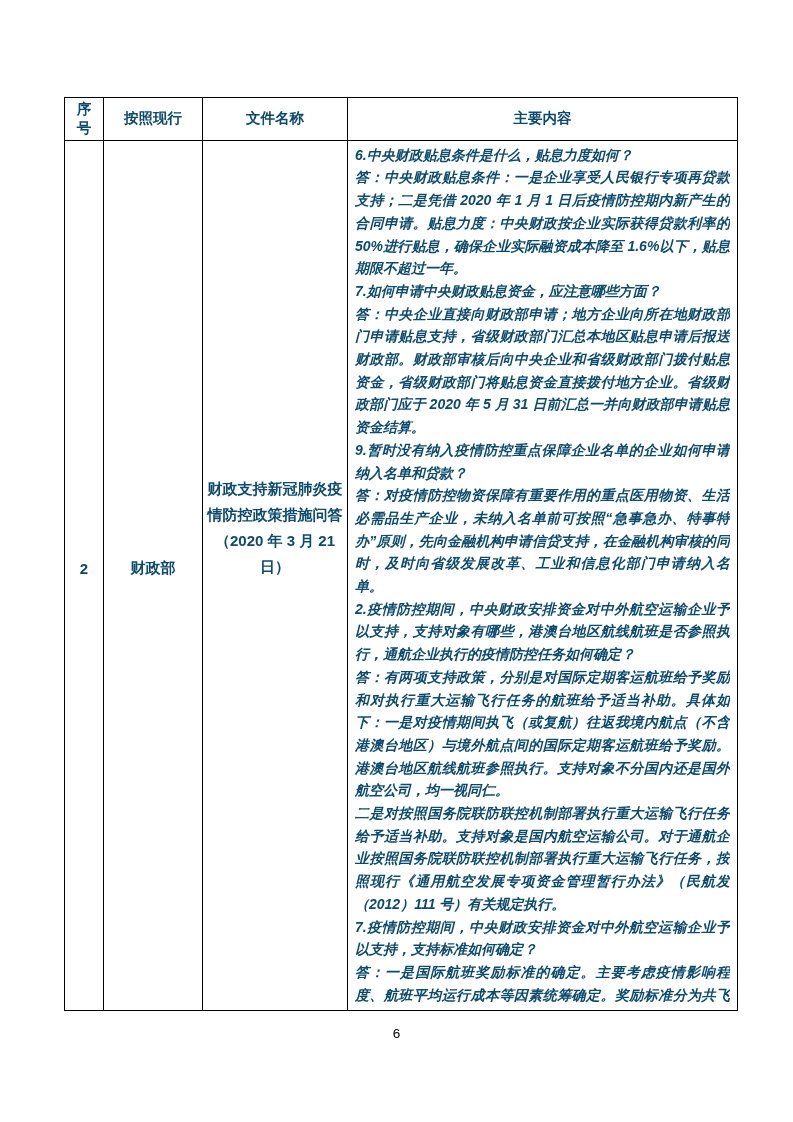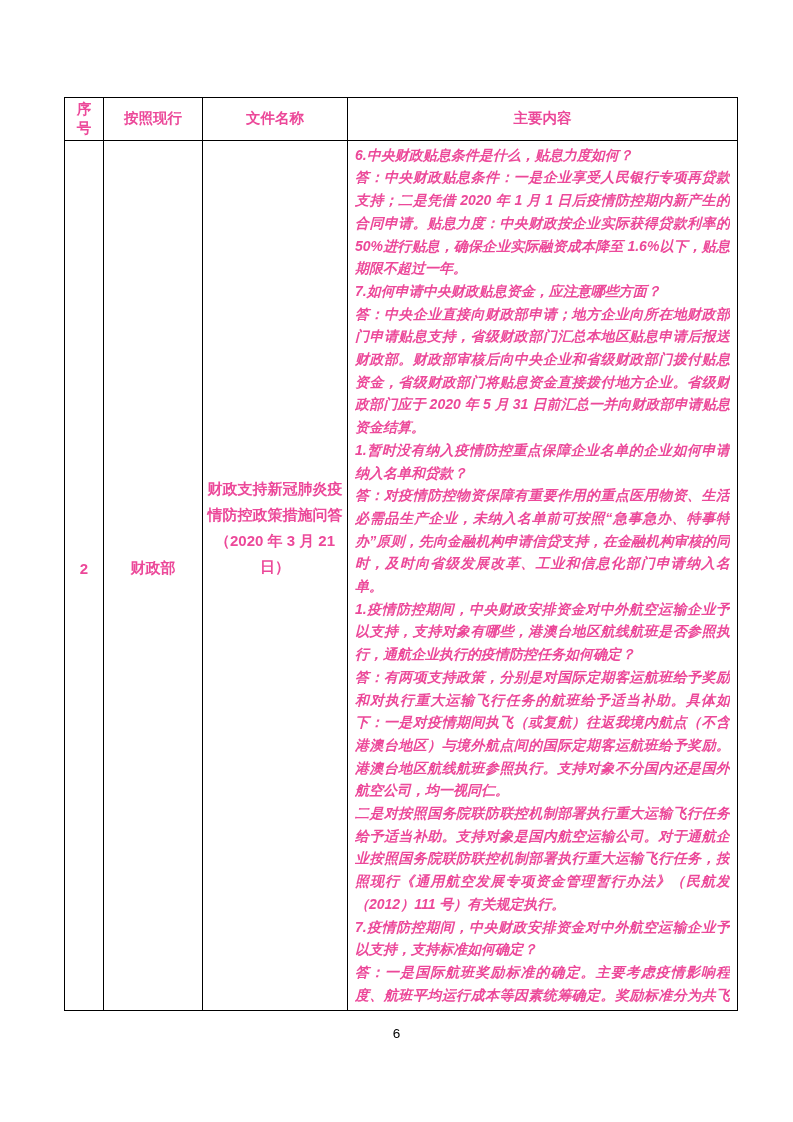--- a/index.html
+++ b/index.html
@@ -19,21 +19,21 @@
     inset: 0;
     background: #ffffff;
   }
   table.doc-table {
     position: absolute;
     left: 64px;
     top: 97px;
     width: 673px;
     border-collapse: collapse;
     table-layout: fixed;
-    color: #ec4899;
+    color: #0c4a6e;
   }
   .doc-table th,
   .doc-table td {
     border: 1.5px solid #000000;
     font-weight: bold;
     box-sizing: border-box;
   }
   .doc-table thead th {
     height: 41px;
     font-size: 14.5px;
@@ -135,23 +135,23 @@
         </td>
         <td class="docname-cell">
           <div class="docname-box">财政支持新冠肺炎疫情防控政策措施问答（2020 年 3 月 21 日）</div>
         </td>
         <td class="content-cell">
           <div class="content-box">
               <p>6.中央财政贴息条件是什么，贴息力度如何？</p>
               <p>答：中央财政贴息条件：一是企业享受人民银行专项再贷款支持；二是凭借 2020 年 1 月 1 日后疫情防控期内新产生的合同申请。贴息力度：中央财政按企业实际获得贷款利率的 50%进行贴息，确保企业实际融资成本降至 1.6%以下，贴息期限不超过一年。</p>
               <p>7.如何申请中央财政贴息资金，应注意哪些方面？</p>
               <p>答：中央企业直接向财政部申请；地方企业向所在地财政部门申请贴息支持，省级财政部门汇总本地区贴息申请后报送财政部。财政部审核后向中央企业和省级财政部门拨付贴息资金，省级财政部门将贴息资金直接拨付地方企业。省级财政部门应于 2020 年 5 月 31 日前汇总一并向财政部申请贴息资金结算。</p>
-              <p>1.暂时没有纳入疫情防控重点保障企业名单的企业如何申请纳入名单和贷款？</p>
+              <p>9.暂时没有纳入疫情防控重点保障企业名单的企业如何申请纳入名单和贷款？</p>
               <p>答：对疫情防控物资保障有重要作用的重点医用物资、生活必需品生产企业，未纳入名单前可按照“急事急办、特事特办”原则，先向金融机构申请信贷支持，在金融机构审核的同时，及时向省级发展改革、工业和信息化部门申请纳入名单。</p>
-              <p>1.疫情防控期间，中央财政安排资金对中外航空运输企业予以支持，支持对象有哪些，港澳台地区航线航班是否参照执行，通航企业执行的疫情防控任务如何确定？</p>
+              <p>2.疫情防控期间，中央财政安排资金对中外航空运输企业予以支持，支持对象有哪些，港澳台地区航线航班是否参照执行，通航企业执行的疫情防控任务如何确定？</p>
               <p>答：有两项支持政策，分别是对国际定期客运航班给予奖励和对执行重大运输飞行任务的航班给予适当补助。具体如下：一是对疫情期间执飞（或复航）往返我境内航点（不含港澳台地区）与境外航点间的国际定期客运航班给予奖励。港澳台地区航线航班参照执行。支持对象不分国内还是国外航空公司，均一视同仁。</p>
               <p>二是对按照国务院联防联控机制部署执行重大运输飞行任务给予适当补助。支持对象是国内航空运输公司。对于通航企业按照国务院联防联控机制部署执行重大运输飞行任务，按照现行《通用航空发展专项资金管理暂行办法》（民航发（2012）111 号）有关规定执行。</p>
               <p>7.疫情防控期间，中央财政安排资金对中外航空运输企业予以支持，支持标准如何确定？</p>
               <p>答：一是国际航班奖励标准的确定。主要考虑疫情影响程度、航班平均运行成本等因素统筹确定。奖励标准分为共飞和独</p>
             </div>
         </td>
       </tr>
     </tbody>
   </table>
 

